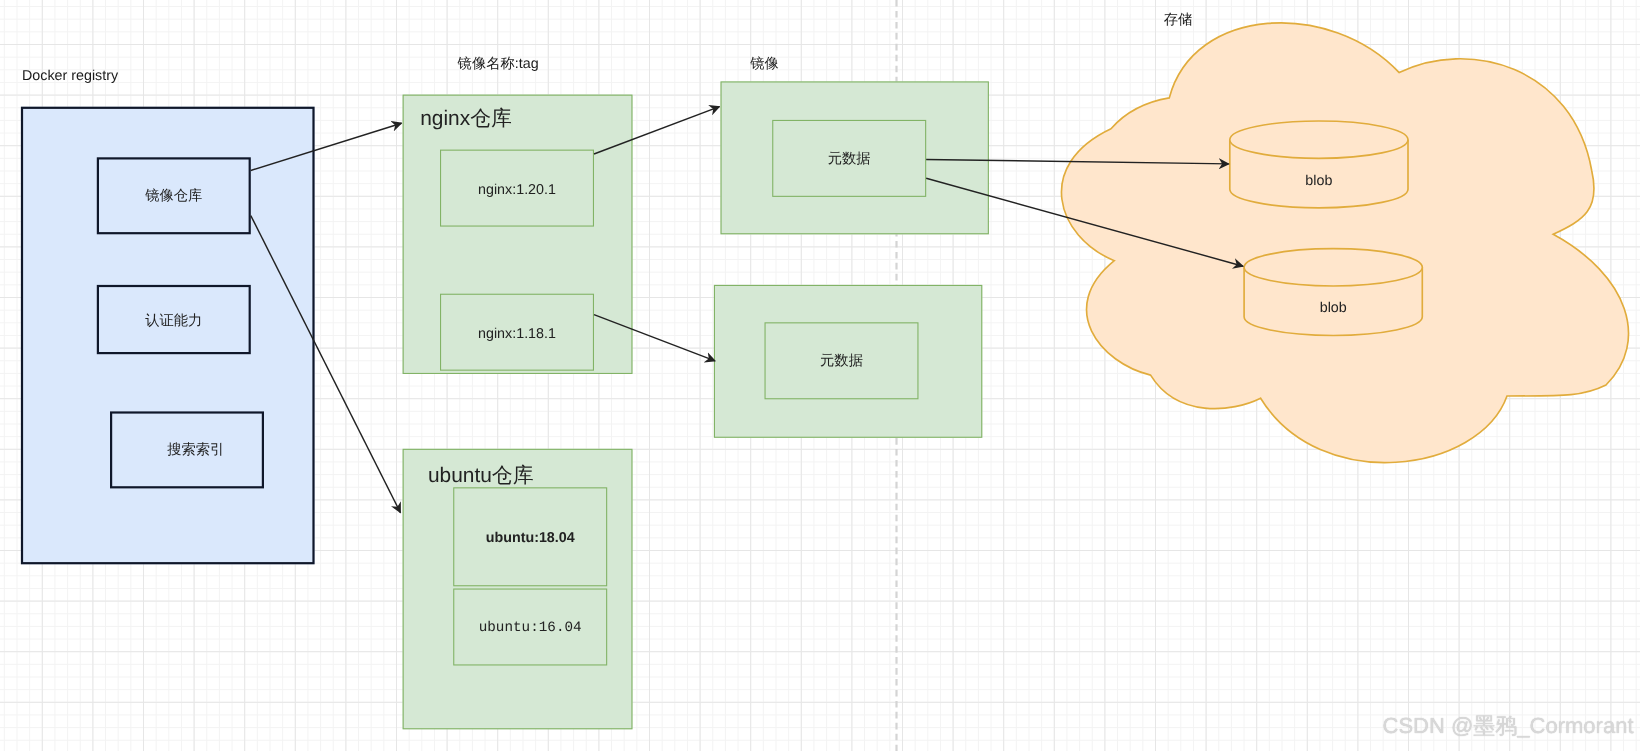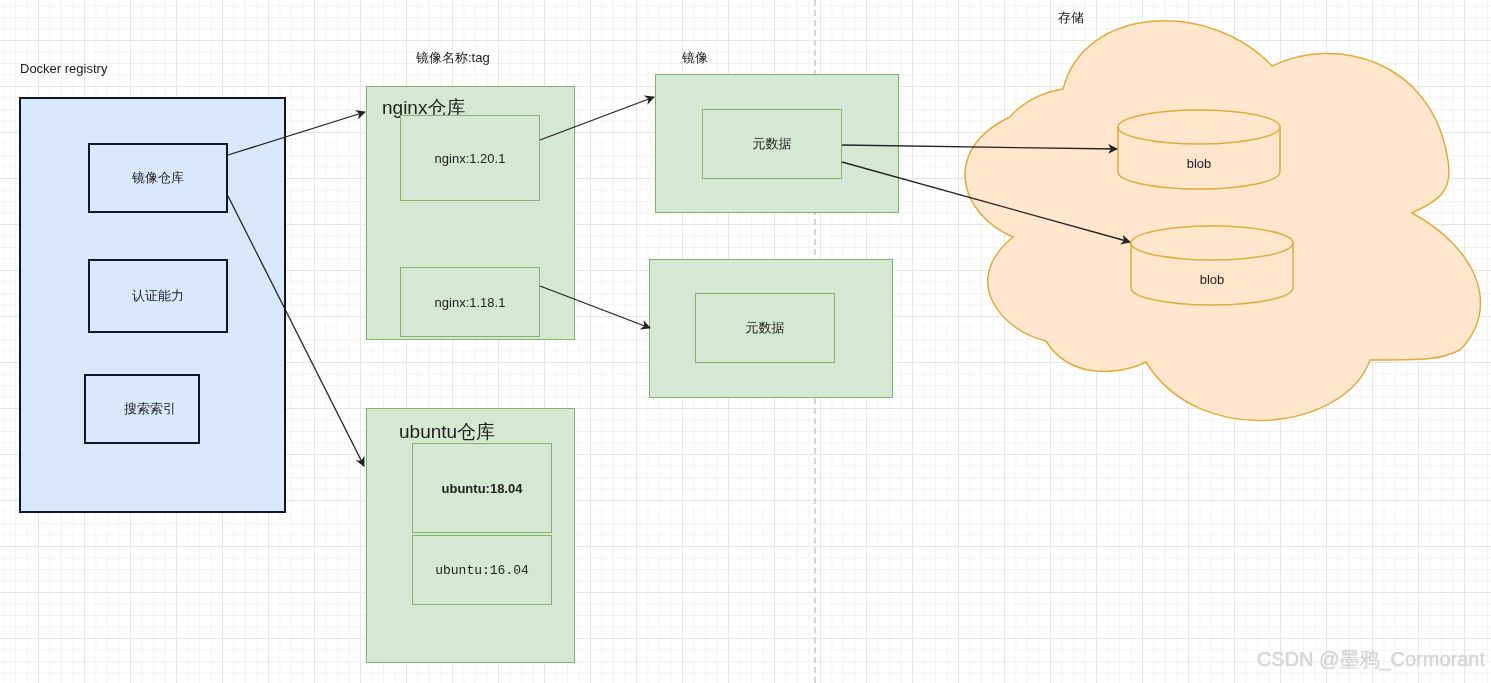--- a/index.html
+++ b/index.html
@@ -32,31 +32,31 @@
 
 <div class="divider"></div>
 
 <div class="label" style="left:20px; top:61px;">Docker registry</div>
 <div class="label" style="left:416px; top:49px;">镜像名称:tag</div>
 <div class="label" style="left:682px; top:49px;">镜像</div>
 <div class="label" style="left:1058px; top:9px;">存储</div>
 
 <div class="box blue" style="left:19px; top:97px; width:267px; height:416px;"></div>
 <div class="box blue center" style="left:88px; top:143px; width:140px; height:70px;">镜像仓库</div>
-<div class="box blue center" style="left:88px; top:259px; width:140px; height:74px;">认证能力</div>
-<div class="box blue center" style="left:84px; top:374px; width:116px; height:70px;padding-left:16px;">搜索索引</div>
+<div class="box blue center" style="left:88px; top:259px; width:140px; height:63px;">认证能力</div>
+<div class="box blue center" style="left:100px; top:374px; width:140px; height:70px;padding-left:16px;">搜索索引</div>
 
 <div class="box green" style="left:366px; top:86px; width:209px; height:254px;">
   <div class="inner-title" style="left:15px; top:8px;">nginx仓库</div>
 </div>
-<div class="box green center" style="left:400px; top:115px; width:140px; height:86px;">nginx:1.20.1</div>
+<div class="box green center" style="left:400px; top:136px; width:140px; height:70px;">nginx:1.20.1</div>
 <div class="box green center" style="left:400px; top:232px; width:140px; height:70px;margin-top:35px;">nginx:1.18.1</div>
 
 <div class="box green" style="left:366px; top:408px; width:209px; height:255px;">
-  <div class="inner-title" style="left:32px; top:10px;">ubuntu仓库</div>
+  <div class="inner-title" style="left:22px; top:10px;">ubuntu仓库</div>
 </div>
 <div class="box green center" style="left:412px; top:443px; width:140px; height:90px;font-weight:bold;">ubuntu:18.04</div>
 <div class="box green center" style="left:412px; top:535px; width:140px; height:70px;font-family:Liberation Mono, monospace;">ubuntu:16.04</div>
 
 <div class="box green" style="left:655px; top:74px; width:244px; height:139px;"></div>
 <div class="box green center" style="left:702px; top:109px; width:140px; height:70px;">元数据</div>
 
 <div class="box green" style="left:649px; top:259px; width:244px; height:139px;"></div>
 <div class="box green center" style="left:695px; top:293px; width:140px; height:70px;">元数据</div>
 

